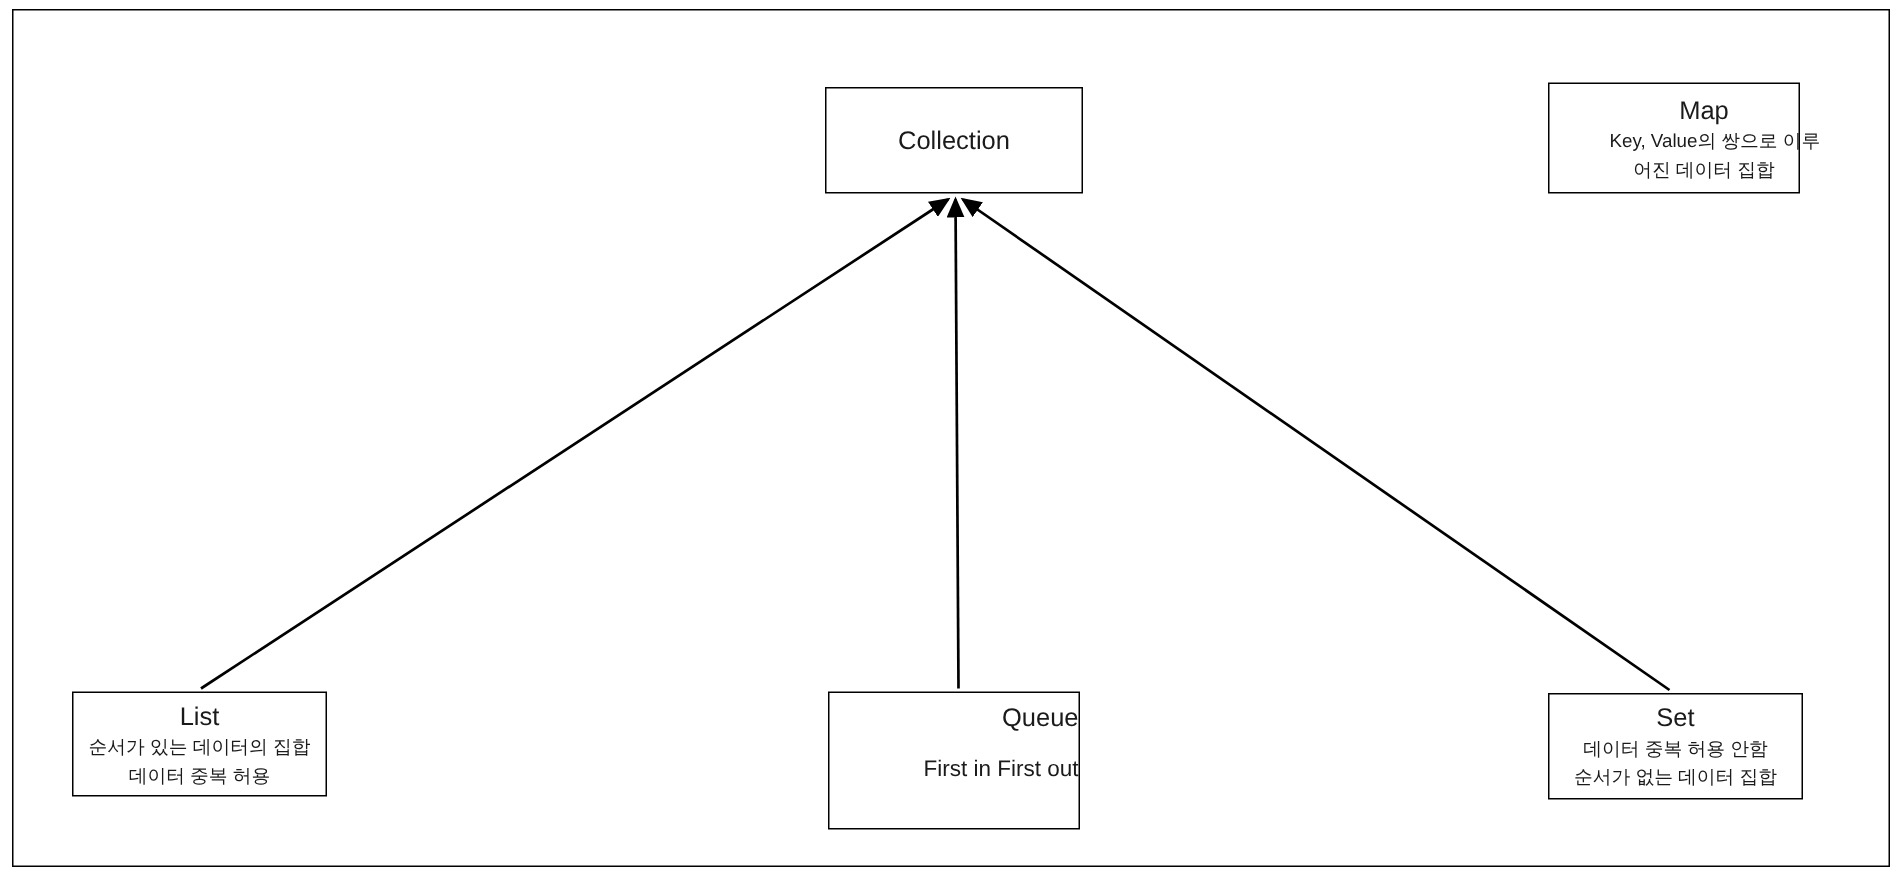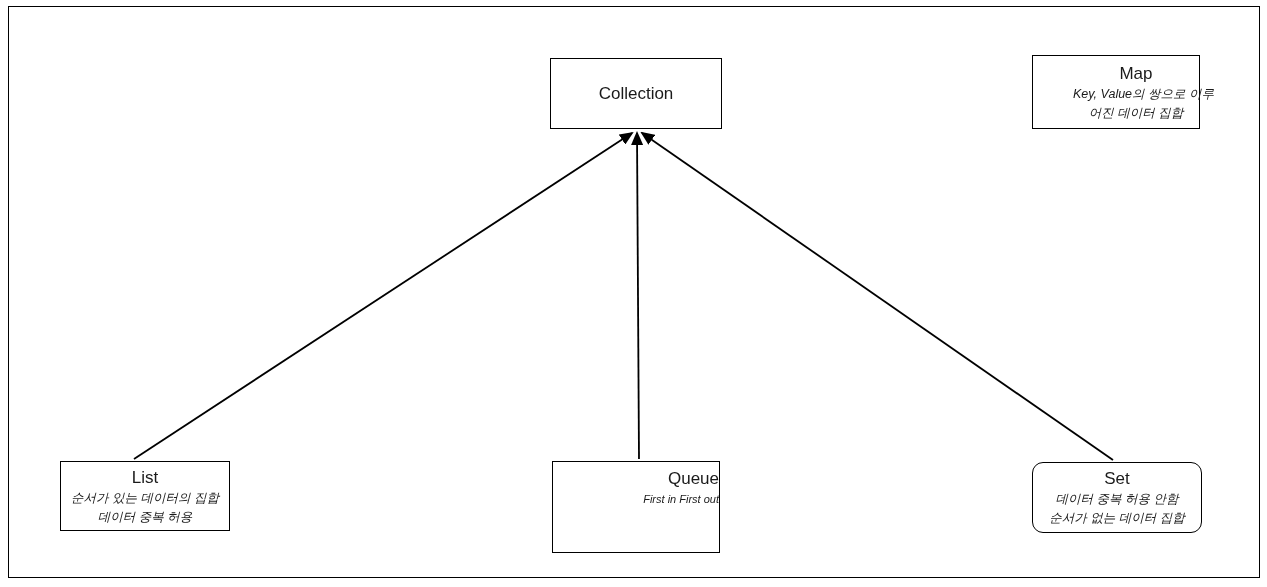--- a/index.html
+++ b/index.html
@@ -47,31 +47,30 @@
   .node-title {
     font-size: 17px;
     line-height: 22px;
     color: var(--text);
   }
   .node-line {
     font-size: 12.5px;
     line-height: 19px;
     color: var(--text);
     white-space: nowrap;
-    font-style: italic;
   }
   .node-collection {
     left: 550px; top: 58px; width: 172px; height: 71px;
     display: flex; align-items: center; justify-content: center; text-align: right;
   }
   .node-map    { left: 1032px; top: 55px;  width: 168px; height: 74px; padding-top: 7px; padding-left: 40px; }
-  .node-list   { left: 48px;   top: 461px; width: 170px; height: 70px; padding-top: 5px; margin-left: 12px; }
+  .node-list   { left: 48px;   top: 461px; width: 170px; height: 70px; padding-top: 5px; }
   .node-queue  { left: 552px;  top: 461px; width: 168px; height: 92px; padding-top: 6px; text-align: right; }
-  .node-set    { left: 1032px; top: 462px; width: 170px; height: 71px; padding-top: 5px; border-radius: 11px; }
-  .node-queue .node-line { font-size: 11px; }
+  .node-set    { left: 1032px; top: 462px; width: 170px; height: 71px; padding-top: 5px; }
+  .node-queue .node-line { margin-top: 13px; font-size: 15px; }
 </style>
 </head>
 <body>
 
 <div class="canvas">
 
   <div class="frame"></div>
 
   <svg class="edges" id="edge-layer" viewBox="0 0 1267 587" xmlns="http://www.w3.org/2000/svg">
     <defs>

